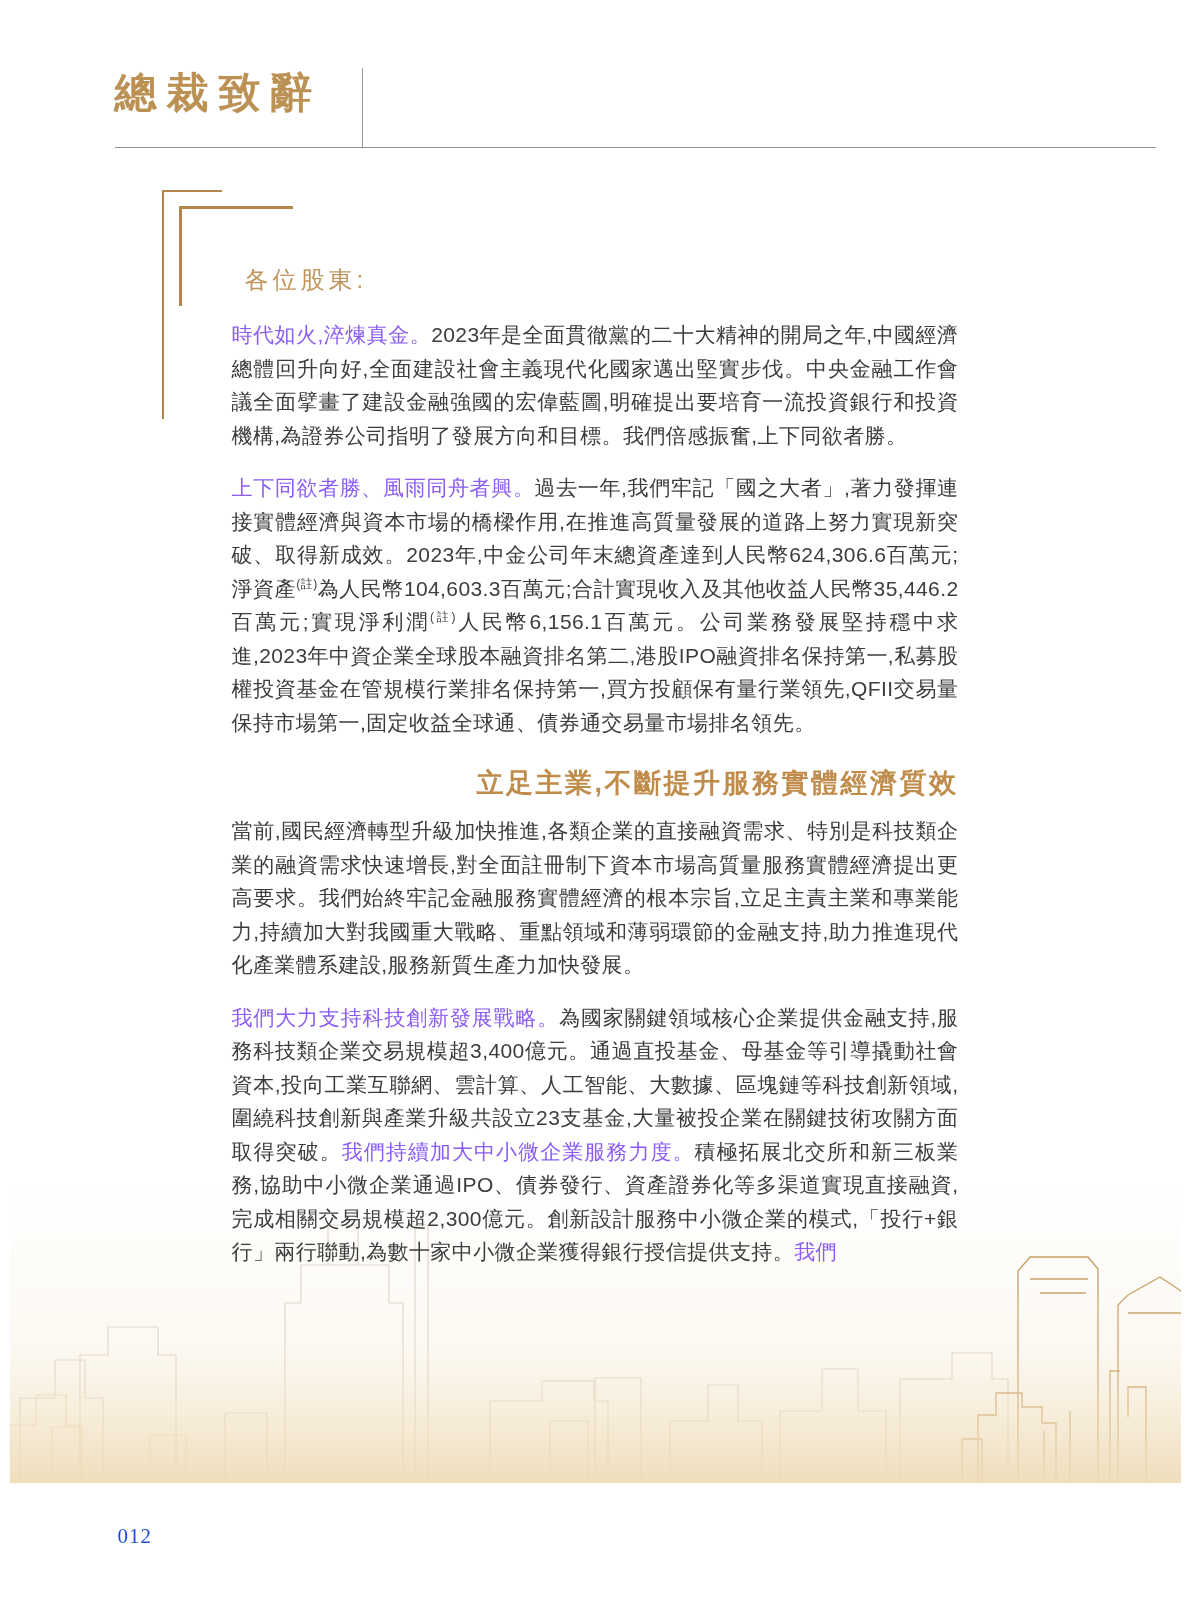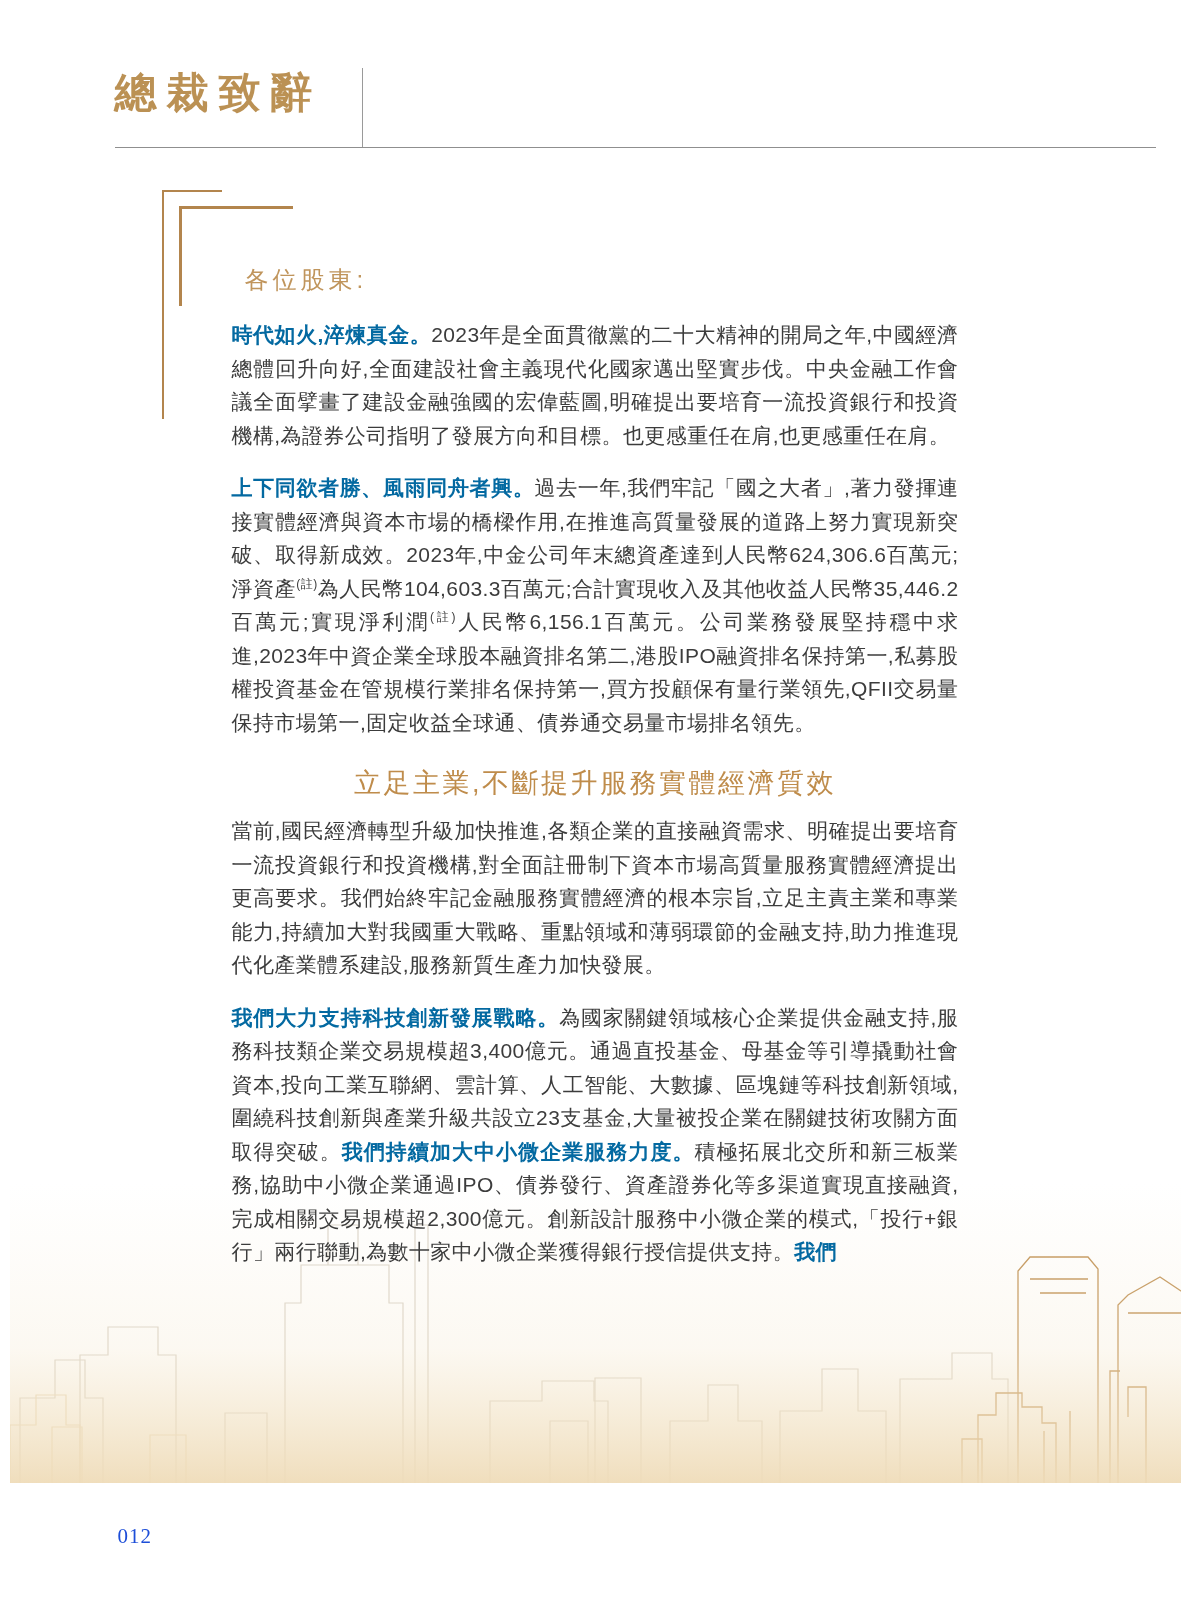--- a/index.html
+++ b/index.html
@@ -36,26 +36,26 @@
   .salutation{
     position:absolute;left:222px;top:264px;
     font-size:24px;color:#c0955c;letter-spacing:4px;font-weight:500;margin-left:13px;
   }
   .letter{
     position:absolute;left:222px;top:318px;width:727px;
     font-size:21px;line-height:33.5px;color:#3c3c3c;
     text-align:justify;letter-spacing:0.4px;
   }
   .letter p{margin:0 0 19px 0;}
-  .lead-bold{font-weight:700;color:#0369a1;}
+  .lead-bold{font-weight:400;color:#8b5cf6;}
   .sup-note{font-size:12px;vertical-align:super;line-height:0;}
   .section-heading{
     margin:27px 0 13px 0;
-    font-size:27px;font-weight:400;color:#bf8c4b;letter-spacing:2.5px;
-    line-height:1.3;text-align:center;
+    font-size:27px;font-weight:700;color:#bf8c4b;letter-spacing:2.5px;
+    line-height:1.3;text-align:right;
   }
   
   .skyline-band{
     position:absolute;left:0;top:1183px;width:1190px;height:300px;
   }
   
   .footnote{
     position:absolute;left:222px;top:1435px;width:760px;
     font-size:17.5px;color:#4e4e4e;letter-spacing:0.5px;
   }
@@ -123,27 +123,27 @@
       <path d="M1060 300 v-72"></path>
       <path d="M1034 300 v-52"></path>
     </g>
 
     <rect x="0" y="0" width="1190" height="300" fill="url(#bandGrad)"></rect>
   </svg>
 
   <div class="salutation">各位股東:</div>
 
   <div class="letter">
-    <p><span class="lead-bold">時代如火,淬煉真金。</span><span>2023年是全面貫徹黨的二十大精神的開局之年,中國經濟總體回升向好,全面建設社會主義現代化國家邁出堅實步伐。中央金融工作會議全面擘畫了建設金融強國的宏偉藍圖,明確提出要培育一流投資銀行和投資機構,為證券公司指明了發展方向和目標。也更感重任在肩,也更感重任在肩。</span></p>
+    <p><span class="lead-bold">時代如火,淬煉真金。</span><span>2023年是全面貫徹黨的二十大精神的開局之年,中國經濟總體回升向好,全面建設社會主義現代化國家邁出堅實步伐。中央金融工作會議全面擘畫了建設金融強國的宏偉藍圖,明確提出要培育一流投資銀行和投資機構,為證券公司指明了發展方向和目標。我們倍感振奮,上下同欲者勝。</span></p>
 
     <p><span class="lead-bold">上下同欲者勝、風雨同舟者興。</span><span>過去一年,我們牢記「國之大者」,著力發揮連接實體經濟與資本市場的橋樑作用,在推進高質量發展的道路上努力實現新突破、取得新成效。2023年,中金公司年末總資產達到人民幣624,306.6百萬元;淨資產</span><span class="sup-note">(註)</span><span>為人民幣104,603.3百萬元;合計實現收入及其他收益人民幣35,446.2百萬元;實現淨利潤</span><span class="sup-note">(註)</span><span>人民幣6,156.1百萬元。公司業務發展堅持穩中求進,2023年中資企業全球股本融資排名第二,港股IPO融資排名保持第一,私募股權投資基金在管規模行業排名保持第一,買方投顧保有量行業領先,QFII交易量保持市場第一,固定收益全球通、債券通交易量市場排名領先。</span></p>
 
     <h2 class="section-heading">立足主業,不斷提升服務實體經濟質效</h2>
 
-    <p><span>當前,國民經濟轉型升級加快推進,各類企業的直接融資需求、明確提出要培育一流投資銀行和投資機構,對全面註冊制下資本市場高質量服務實體經濟提出更高要求。我們始終牢記金融服務實體經濟的根本宗旨,立足主責主業和專業能力,持續加大對我國重大戰略、重點領域和薄弱環節的金融支持,助力推進現代化產業體系建設,服務新質生產力加快發展。</span></p>
+    <p><span>當前,國民經濟轉型升級加快推進,各類企業的直接融資需求、特別是科技類企業的融資需求快速增長,對全面註冊制下資本市場高質量服務實體經濟提出更高要求。我們始終牢記金融服務實體經濟的根本宗旨,立足主責主業和專業能力,持續加大對我國重大戰略、重點領域和薄弱環節的金融支持,助力推進現代化產業體系建設,服務新質生產力加快發展。</span></p>
 
     <p><span class="lead-bold">我們大力支持科技創新發展戰略。</span><span>為國家關鍵領域核心企業提供金融支持,服務科技類企業交易規模超3,400億元。通過直投基金、母基金等引導撬動社會資本,投向工業互聯網、雲計算、人工智能、大數據、區塊鏈等科技創新領域,圍繞科技創新與產業升級共設立23支基金,大量被投企業在關鍵技術攻關方面取得突破。</span><span class="lead-bold">我們持續加大中小微企業服務力度。</span><span>積極拓展北交所和新三板業務,協助中小微企業通過IPO、債券發行、資產證券化等多渠道實現直接融資,完成相關交易規模超2,300億元。創新設計服務中小微企業的模式,「投行+銀行」兩行聯動,為數十家中小微企業獲得銀行授信提供支持。</span><span class="lead-bold">我們</span></p>
   </div>
 
 
   <div class="page-number">012</div>
 
 </div>
 
 </body></html>

